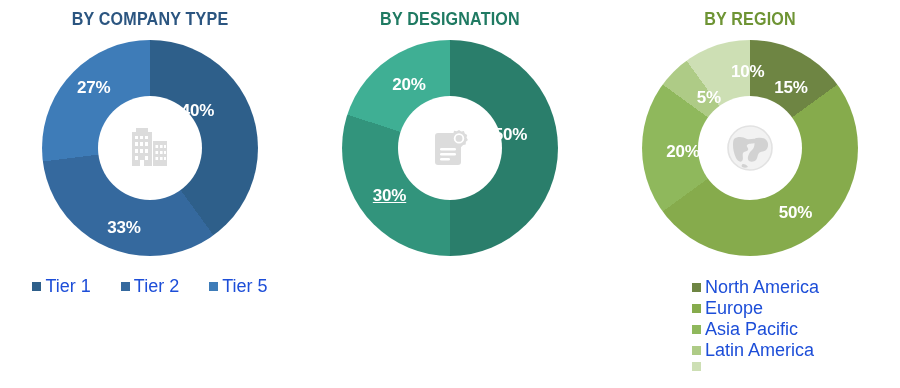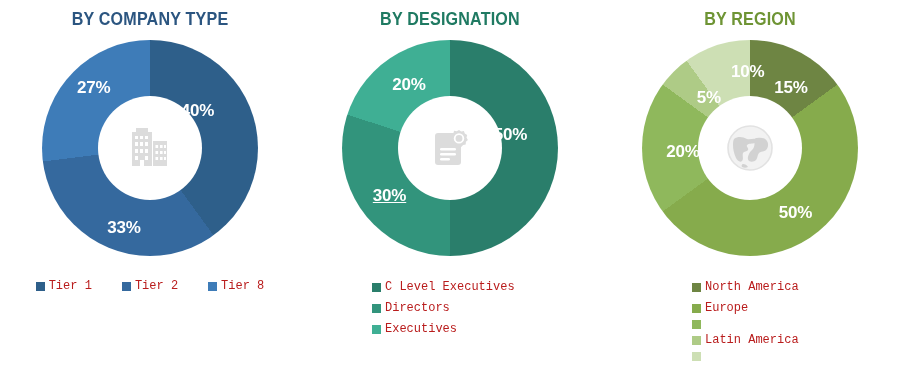--- a/index.html
+++ b/index.html
@@ -106,23 +106,23 @@
     flex-direction: column;
     gap: 2px;
   }
   .swatch {
     width: 9px;
     height: 9px;
     flex: 0 0 9px;
     display: inline-block;
   }
   .legend-label {
-    font-family: Liberation Mono, monospace;
-    font-size: 12px;
-    color: #b91c1c;
+    font-family: Liberation Sans, sans-serif;
+    font-size: 18px;
+    color: #1d4ed8;
     line-height: 19px;
     white-space: nowrap;
   }
   .legend-1 { top: 277px; }
   .legend-2 { top: 278px; }
   .legend-3 { top: 278px; }
   .legend-2 .legend-stack,
   .legend-3 .legend-stack { padding-left: 72px; }
   .legend-3 .legend-stack { padding-left: 92px; }
 </style>
@@ -180,21 +180,21 @@
         <div class="legend-row">
           <span class="swatch" style="background:#2E5F8A"></span>
           <span class="legend-label">Tier 1</span>
         </div>
         <div class="legend-row">
           <span class="swatch" style="background:#35699E"></span>
           <span class="legend-label">Tier 2</span>
         </div>
         <div class="legend-row">
           <span class="swatch" style="background:#3E7CB8"></span>
-          <span class="legend-label">Tier 8</span>
+          <span class="legend-label">Tier 5</span>
         </div>
       </div>
     </div>
   </div>
 
   <div class="panel">
     <div class="panel-title t-design">BY DESIGNATION</div>
 
     <div class="donut-wrap p2">
       <div class="donut" id="donut-2" style="background: conic-gradient(rgb(42, 126, 107) 0%, rgb(42, 126, 107) 50%, rgb(50, 148, 124) 50%, rgb(50, 148, 124) 80%, rgb(63, 175, 148) 80%, rgb(63, 175, 148) 100%);"></div>
@@ -213,36 +213,20 @@
               <circle cx="0" cy="-0.6" r="3.4" fill="#dcdcdc"></circle>
             </g>
           </svg>
         </span>
       </div>
       <div class="val" style="left:78%; top:44%;">50%</div>
       <div class="val" style="left:22%; top:72%;text-decoration:underline;">30%</div>
       <div class="val" style="left:31%; top:21%;">20%</div>
     </div>
 
-    <div class="legend legend-2">
-      <div class="legend-stack">
-        <div class="legend-row">
-          <span class="swatch" style="background:#2A7E6B"></span>
-          <span class="legend-label">C Level Executives</span>
-        </div>
-        <div class="legend-row">
-          <span class="swatch" style="background:#32947C"></span>
-          <span class="legend-label">Directors</span>
-        </div>
-        <div class="legend-row">
-          <span class="swatch" style="background:#3FAF94"></span>
-          <span class="legend-label">Executives</span>
-        </div>
-      </div>
-    </div>
   </div>
 
   <div class="panel">
     <div class="panel-title t-region">BY REGION</div>
 
     <div class="donut-wrap p3">
       <div class="donut" id="donut-3" style="background: conic-gradient(rgb(110, 133, 67) 0%, rgb(110, 133, 67) 15%, rgb(134, 171, 76) 15%, rgb(134, 171, 76) 65%, rgb(143, 184, 92) 65%, rgb(143, 184, 92) 85%, rgb(174, 203, 134) 85%, rgb(174, 203, 134) 90%, rgb(205, 223, 180) 90%, rgb(205, 223, 180) 100%);"></div>
       <div class="donut-hole">
         <span class="hole-icon">
           <svg width="58" height="58" viewBox="0 0 58 58" aria-hidden="true">
@@ -268,20 +252,21 @@
         <div class="legend-row">
           <span class="swatch" style="background:#6E8543"></span>
           <span class="legend-label">North America</span>
         </div>
         <div class="legend-row">
           <span class="swatch" style="background:#86AB4C"></span>
           <span class="legend-label">Europe</span>
         </div>
         <div class="legend-row">
           <span class="swatch" style="background:#8FB85C"></span>
+          <span class="legend-label">Asia Pacific</span>
         </div>
         <div class="legend-row">
           <span class="swatch" style="background:#AECB86"></span>
           <span class="legend-label">Latin America</span>
         </div>
         <div class="legend-row">
           <span class="swatch" style="background:#CDDFB4"></span>
         </div>
       </div>
     </div>

